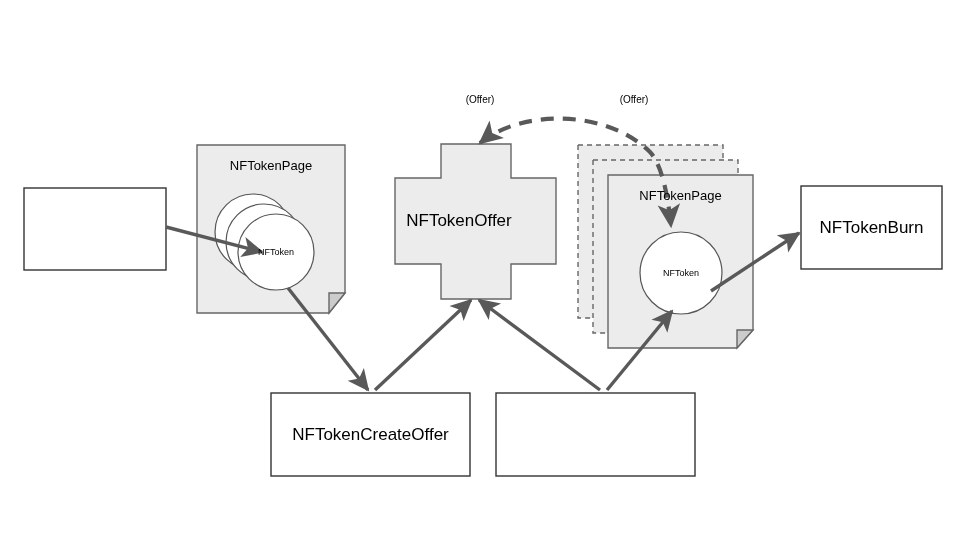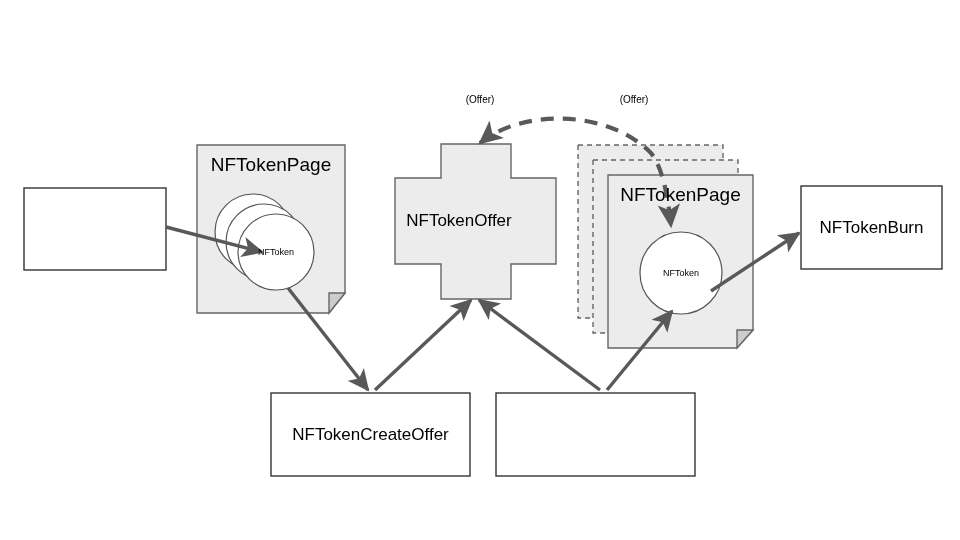--- a/index.html
+++ b/index.html
@@ -13,21 +13,21 @@
   #canvas{position:absolute;left:0;top:0;width:960px;height:540px;}
   .lbl{
     position:absolute;
     display:flex;align-items:center;justify-content:center;
     text-align:center;
     color:#000000;
     pointer-events:none;
     white-space:nowrap;
   }
   .lbl-box{font-size:17px;}
-  .lbl-page{font-size:19px;}
+  .lbl-page{font-size:13px;}
   .lbl-token{font-size:9px;}
   .lbl-edge{font-size:10px;}
 </style>
 </head>
 <body>
 
 <div id="stage">
 
   <svg id="canvas" viewBox="0 0 960 540" xmlns="http://www.w3.org/2000/svg">
     <defs>

